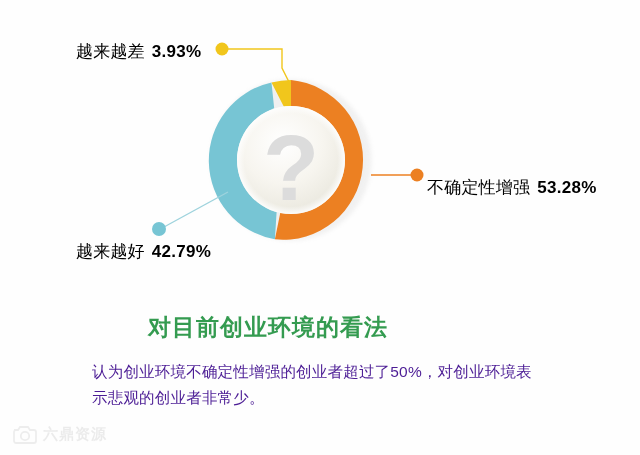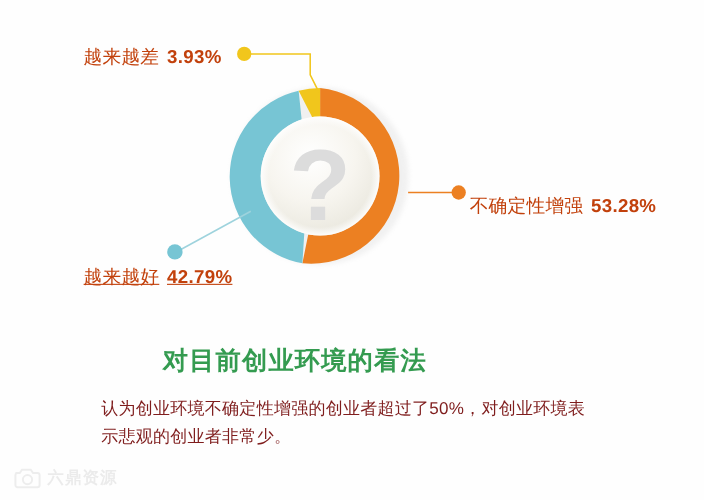--- a/index.html
+++ b/index.html
@@ -37,41 +37,40 @@
     left: 0;
     top: 0;
     width: 640px;
     height: 290px;
   }
 
   
   .callout {
     position: absolute;
     white-space: nowrap;
-    color: #c2410c;
+    color: #000000;
     font-size: 17px;
     letter-spacing: 0.2px;
   }
   .callout .cat {
     font-weight: 400;
   }
   .callout .pct {
     font-weight: 700;
     margin-left: 7px;
     letter-spacing: 0.3px;
   }
 
   #callout-worse {
     left: 76px;
     top: 40px;
   }
   #callout-better {
     left: 76px;
     top: 240px;
-    text-decoration: underline;
   }
   #callout-uncertain {
     left: 427px;
     top: 165px;
     margin-top: 11px;
   }
 
   
   .caption-block {
     position: absolute;
@@ -84,21 +83,21 @@
     font-size: 23px;
     font-weight: 700;
     letter-spacing: 1px;
     margin-top: 20px;
   }
   .caption-body {
     width: 452px;
     margin: 16px 0 0 92px;
     font-size: 15.5px;
     line-height: 26px;
-    color: #7f1d1d;
+    color: #4c1d95;
     letter-spacing: 0.2px;
   }
 
   
   .watermark {
     position: absolute;
     left: 12px;
     bottom: 10px;
     display: flex;
     align-items: center;

